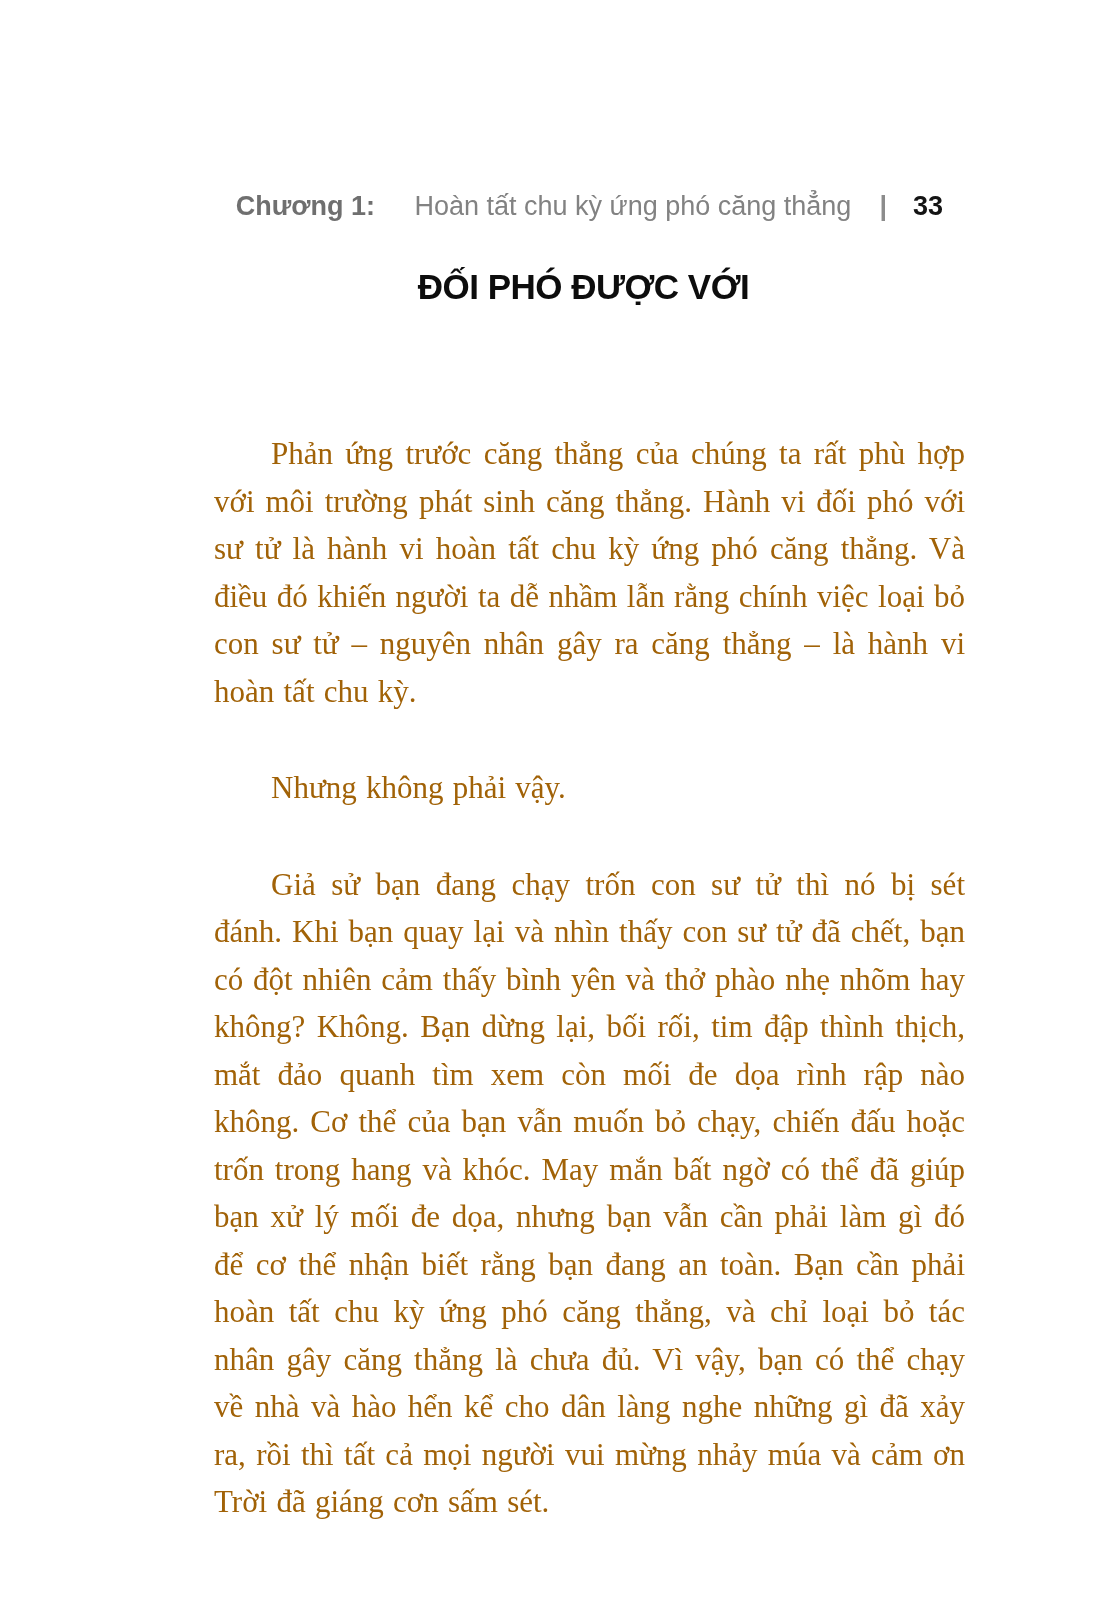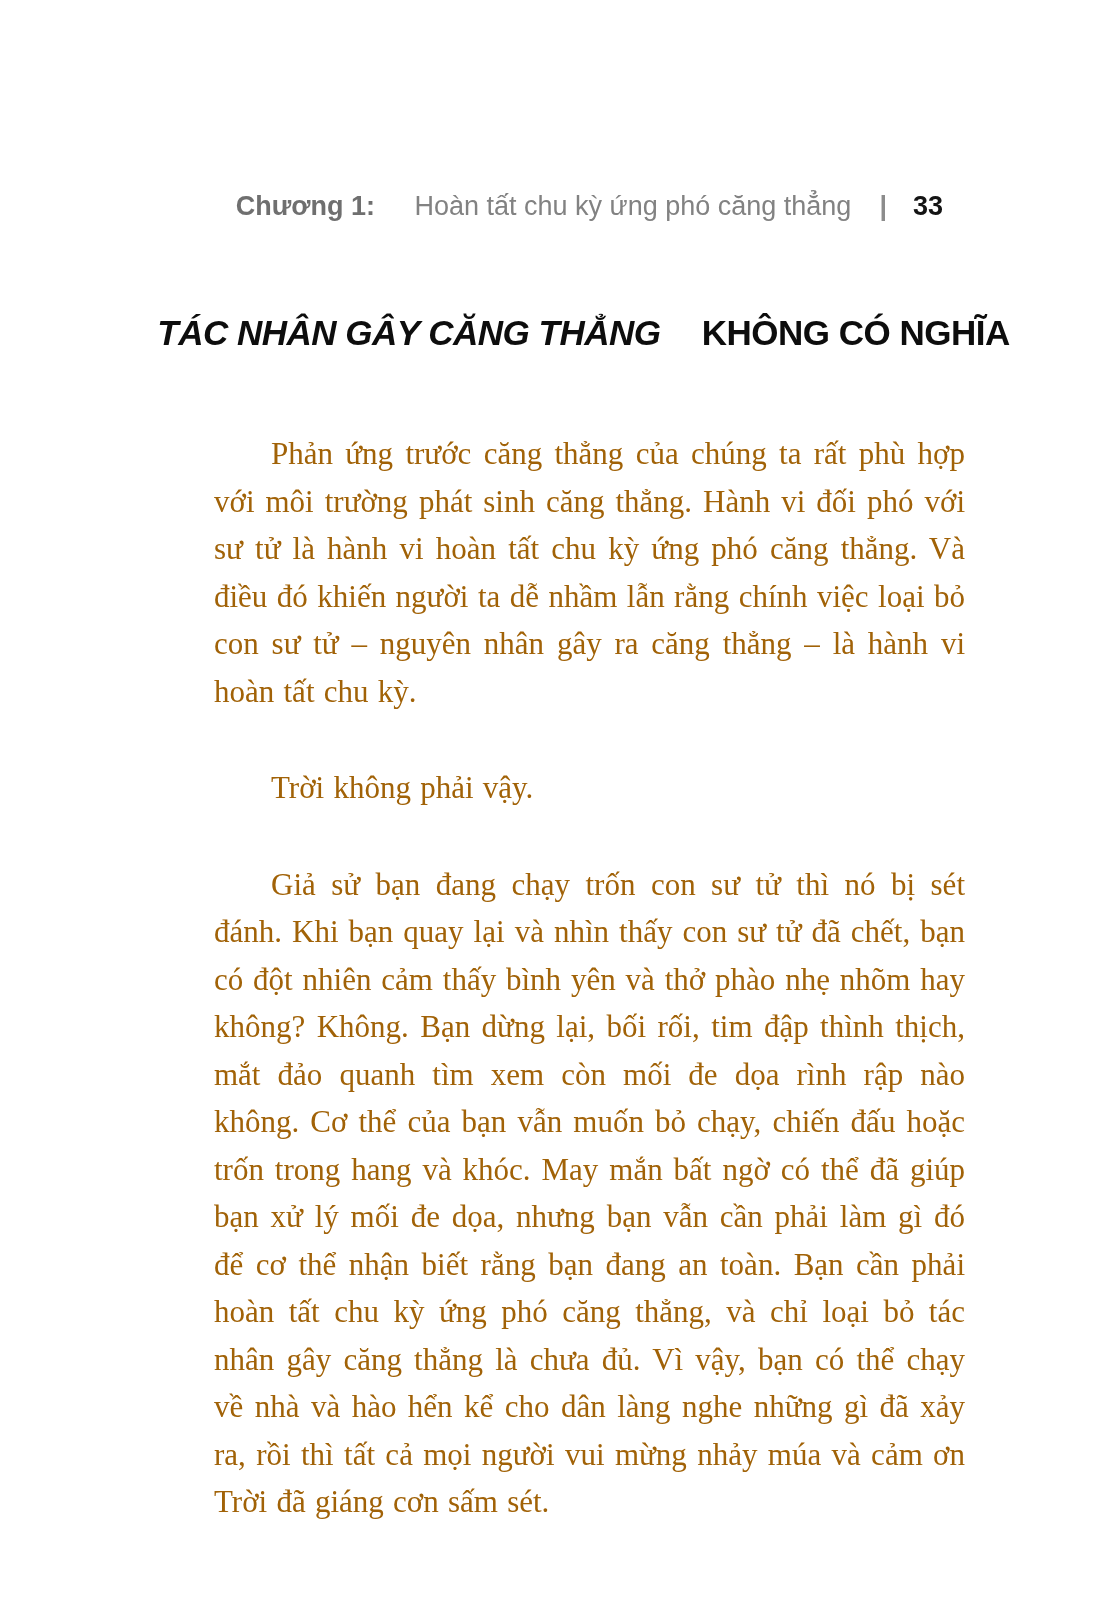--- a/index.html
+++ b/index.html
@@ -65,23 +65,23 @@
 </head>
 <body>
 
 <div class="page">
 
   <div class="running-header">
     <span class="chapter-label">Chương 1:</span><span class="chapter-title"> Hoàn tất chu kỳ ứng phó căng thẳng</span><span class="separator">|</span><span class="page-number">33</span>
   </div>
 
   <h1 class="section-title">
+    <span>ĐỐI PHÓ ĐƯỢC VỚI</span><br>
     <br>
-    <span><span class="ital">TÁC NHÂN GÂY CĂNG THẲNG</span><span> KHÔNG CÓ NGHĨA</span></span><br>
   </h1>
 
   <div class="body-text">
     <p>Phản ứng trước căng thẳng của chúng ta rất phù hợp với môi trường phát sinh căng thẳng. Hành vi đối phó với sư tử là hành vi hoàn tất chu kỳ ứng phó căng thẳng. Và điều đó khiến người ta dễ nhầm lẫn rằng chính việc loại bỏ con sư tử – nguyên nhân gây ra căng thẳng – là hành vi hoàn tất chu kỳ.</p>
-    <p>Trời không phải vậy.</p>
+    <p>Nhưng không phải vậy.</p>
     <p>Giả sử bạn đang chạy trốn con sư tử thì nó bị sét đánh. Khi bạn quay lại và nhìn thấy con sư tử đã chết, bạn có đột nhiên cảm thấy bình yên và thở phào nhẹ nhõm hay không? Không. Bạn dừng lại, bối rối, tim đập thình thịch, mắt đảo quanh tìm xem còn mối đe dọa rình rập nào không. Cơ thể của bạn vẫn muốn bỏ chạy, chiến đấu hoặc trốn trong hang và khóc. May mắn bất ngờ có thể đã giúp bạn xử lý mối đe dọa, nhưng bạn vẫn cần phải làm gì đó để cơ thể nhận biết rằng bạn đang an toàn. Bạn cần phải hoàn tất chu kỳ ứng phó căng thẳng, và chỉ loại bỏ tác nhân gây căng thẳng là chưa đủ. Vì vậy, bạn có thể chạy về nhà và hào hển kể cho dân làng nghe những gì đã xảy ra, rồi thì tất cả mọi người vui mừng nhảy múa và cảm ơn Trời đã giáng cơn sấm sét.</p>
   </div>
 
 </div>
 
 </body></html>

